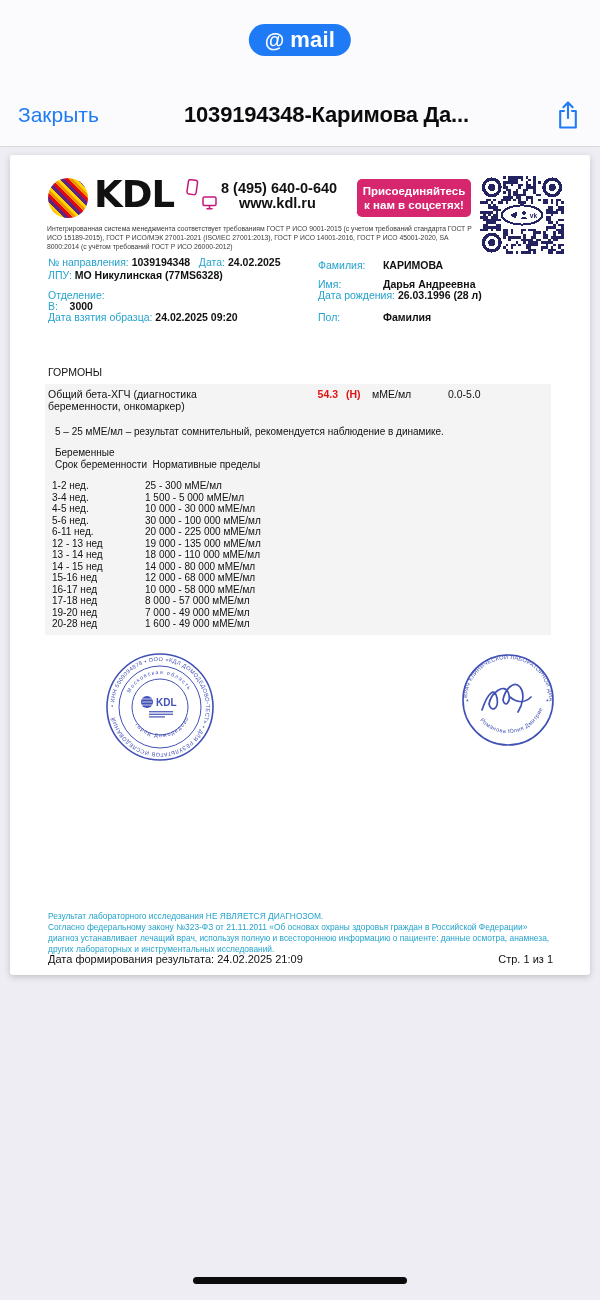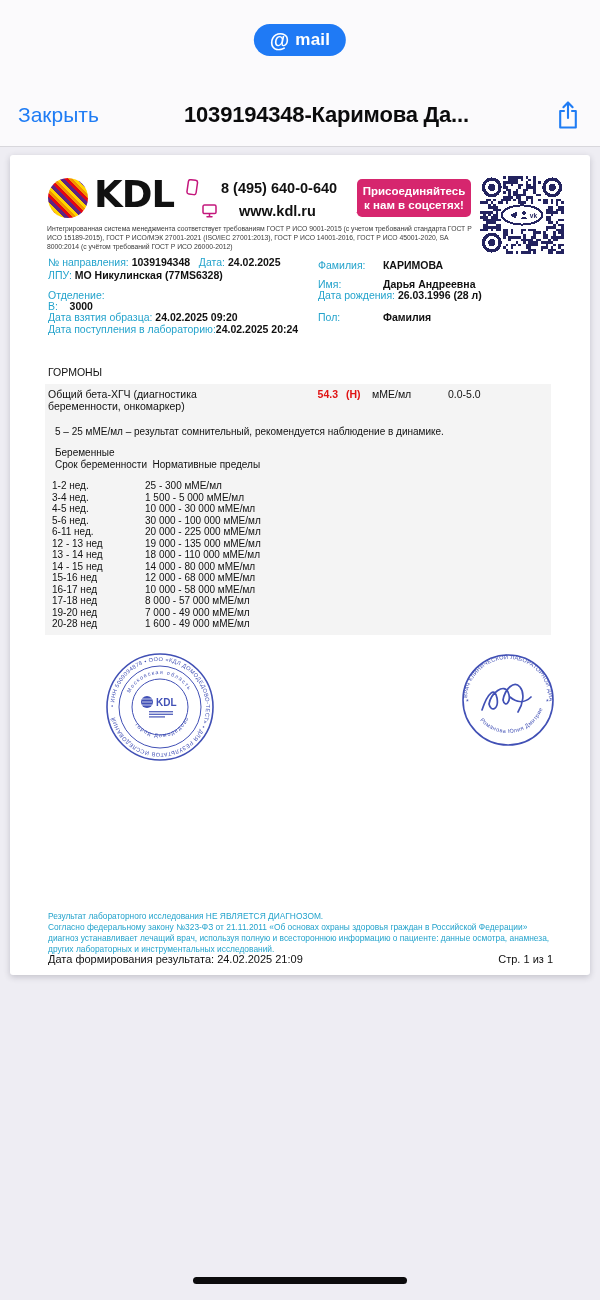--- a/index.html
+++ b/index.html
@@ -10,21 +10,21 @@
     -webkit-font-smoothing:antialiased;
   }
   
   .topbar{position:absolute;left:0;top:0;width:600px;height:146px;background:#fbfafc;border-bottom:1px solid #d8d7dc;}
   .mail-pill{
     position:absolute;left:50%;top:24px;transform:translateX(-50%);
     height:32px;padding:0 16px;border-radius:17px;background:#1f7af5;
     display:flex;align-items:center;gap:6px;color:#fff;
   }
   .mail-pill .at{font-size:20px;font-weight:700;line-height:1;}
-  .mail-pill .word{font-size:17px;font-weight:600;letter-spacing:.2px;}
+  .mail-pill .word{font-size:22px;font-weight:600;letter-spacing:.2px;}
   .navbar{position:absolute;left:0;top:92px;width:600px;height:46px;display:flex;align-items:center;}
   .close-btn{color:#1f7cf4;font-size:21px;margin-left:18px;flex:0 0 auto;}
   .nav-title{flex:1;text-align:center;font-size:22px;font-weight:700;color:#0b0b0c;letter-spacing:-.2px;white-space:nowrap;overflow:hidden;}
   .share-btn{flex:0 0 auto;margin-right:18px;width:28px;height:32px;}
   
   .viewer-bg{position:absolute;left:0;top:147px;width:600px;height:1153px;background:#eeedf3;}
   .doc-card{
     position:absolute;left:10px;top:155px;width:580px;height:820px;
     background:#fff;border-radius:3px;box-shadow:0 2px 6px rgba(40,40,60,.22);
   }
@@ -106,21 +106,21 @@
 
   <div class="abs kdl-circle"></div>
   <div class="abs kdl-word">KDL</div>
 
   <div class="abs contact-line" style="top:24px;">
     <svg width="13" height="17" viewBox="0 0 13 17">
       <rect x="1.6" y="1" width="9.2" height="14.4" rx="2.2" fill="none" stroke="#c4177c" stroke-width="1.5" transform="rotate(8 6.5 8.5)"></rect>
     </svg>
     <span class="contact-text">8 (495) 640-0-640</span>
   </div>
-  <div class="abs contact-line" style="top:48px;padding-left:16px;">
+  <div class="abs contact-line" style="top:40px;padding-left:16px;">
     <svg width="15" height="14" viewBox="0 0 15 14">
       <rect x="1" y="1" width="13" height="8.6" rx="1.4" fill="none" stroke="#c4177c" stroke-width="1.5"></rect>
       <path d="M5 12.8 H10 M7.5 9.8 V12.6" stroke="#c4177c" stroke-width="1.5" stroke-linecap="round"></path>
     </svg>
     <span class="contact-text">www.kdl.ru</span>
   </div>
 
   <div class="abs badge">
     <span>Присоединяйтесь</span>
     <span>к нам в соцсетях!</span>
@@ -164,23 +164,20 @@
   <div class="abs info" style="left:38px;top:134px;">
     <span class="lbl">Отделение:</span>
   </div>
   <div class="abs info" style="left:38px;top:145px;">
     <span class="lbl">В:</span>&nbsp;&nbsp;&nbsp;
     <span class="val">3000</span>
   </div>
   <div class="abs info" style="left:38px;top:156px;">
     <span class="lbl">Дата взятия образца:</span>
     <span class="val">24.02.2025   09:20</span>
-  </div>
-  <div class="abs info" style="left:38px;top:168px;">
-    <span class="lbl">Дата поступления в лабораторию:</span><span class="val">24.02.2025   20:24</span>
   </div>
 
   <div class="abs info" style="left:308px;top:104px;">
     <span class="lbl" style="display:inline-block;width:62px;">Фамилия:</span>
     <span class="val">КАРИМОВА</span>
   </div>
   <div class="abs info" style="left:308px;top:123px;">
     <span class="lbl" style="display:inline-block;width:62px;">Имя:</span>
     <span class="val">Дарья Андреевна</span>
   </div>

